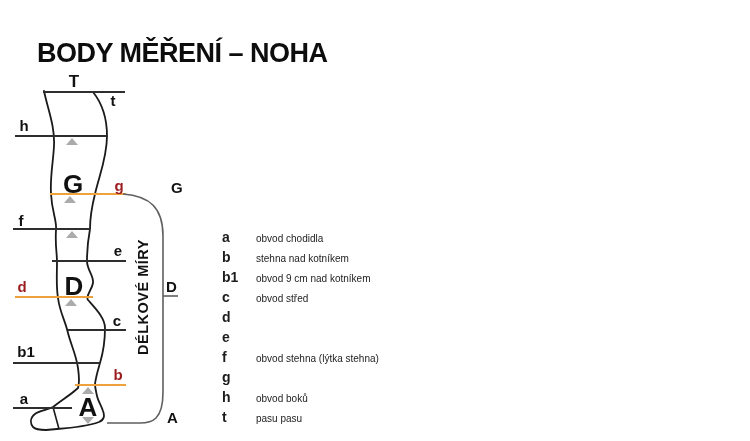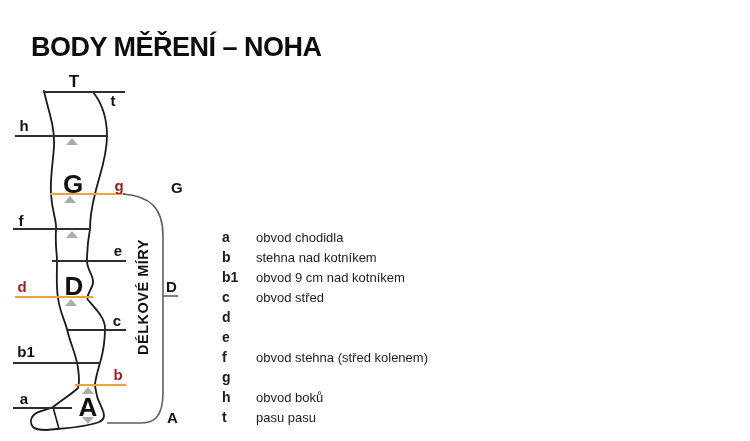--- a/index.html
+++ b/index.html
@@ -6,21 +6,21 @@
   body {
     width: 750px; height: 441px;
     background: #ffffff;
     font-family: "Liberation Sans", sans-serif;
     overflow: hidden;
   }
   .stage { position: relative; width: 750px; height: 441px; background: #fff; }
 
   .page-title {
     position: absolute; left: 19px; top: 20px;
-    margin: 12px;
+    margin: 18px;
     font-size: 27px; font-weight: 700; letter-spacing: -0.5px;
     color: #0d0d0d;
     white-space: nowrap;
   }
 
   .diagram-svg { position: absolute; left: 0; top: 70px; }
 
   
   .t-sm   { font-family: "Liberation Sans", sans-serif; font-size: 15px; font-weight: 700; }
   .t-big  { font-family: "Liberation Sans", sans-serif; font-size: 26px; font-weight: 700; }
@@ -30,21 +30,21 @@
 
   .legend {
     position: absolute; left: 222px; top: 229px;
     display: flex; flex-direction: column;
   }
   .legend-row { display: flex; align-items: baseline; height: 20px; }
   .legend-key {
     width: 34px; flex: 0 0 34px;
     font-size: 14px; font-weight: 700; color: #1c1c1c;
   }
-  .legend-text { font-size: 13px; color: #1c1c1c; white-space: nowrap; }
+  .legend-text { font-size: 10px; color: #1c1c1c; white-space: nowrap; }
 </style>
 </head>
 <body>
 
 <div class="stage">
 
   <h1 class="page-title">BODY MĚŘENÍ – NOHA</h1>
 
   <svg class="diagram-svg" width="200" height="371" viewBox="0 70 200 371" xmlns="http://www.w3.org/2000/svg">
 
@@ -139,21 +139,21 @@
       <span class="legend-text">obvod střed</span>
     </div>
     <div class="legend-row">
       <span class="legend-key">d</span>
     </div>
     <div class="legend-row">
       <span class="legend-key">e</span>
     </div>
     <div class="legend-row">
       <span class="legend-key">f</span>
-      <span class="legend-text">obvod stehna (střed kolenem)</span>
+      <span class="legend-text">obvod stehna (lýtka stehna)</span>
     </div>
     <div class="legend-row">
       <span class="legend-key">g</span>
     </div>
     <div class="legend-row">
       <span class="legend-key">h</span>
       <span class="legend-text">obvod boků</span>
     </div>
     <div class="legend-row">
       <span class="legend-key">t</span>

